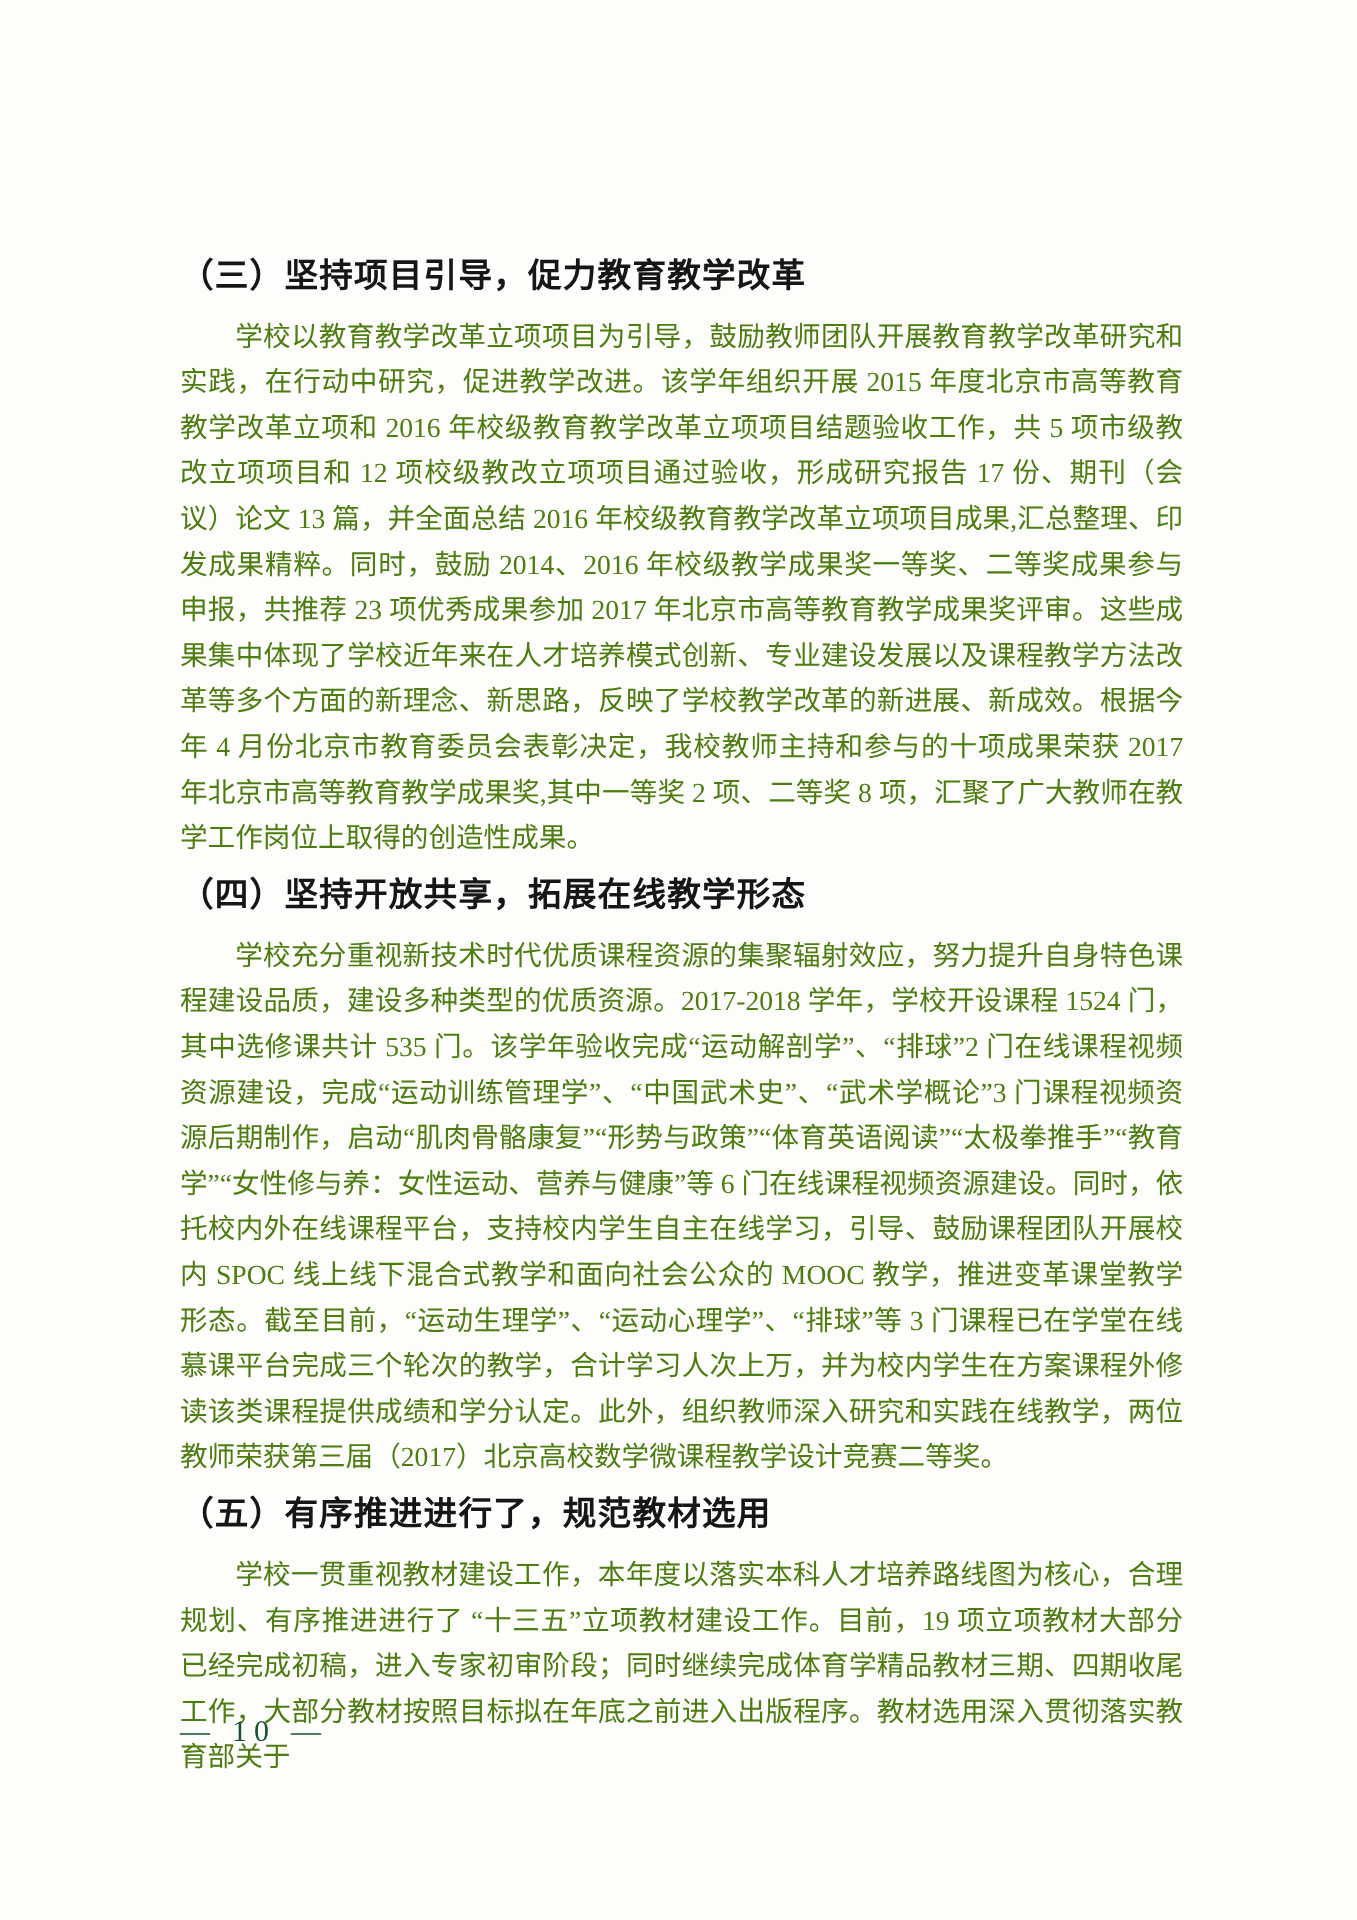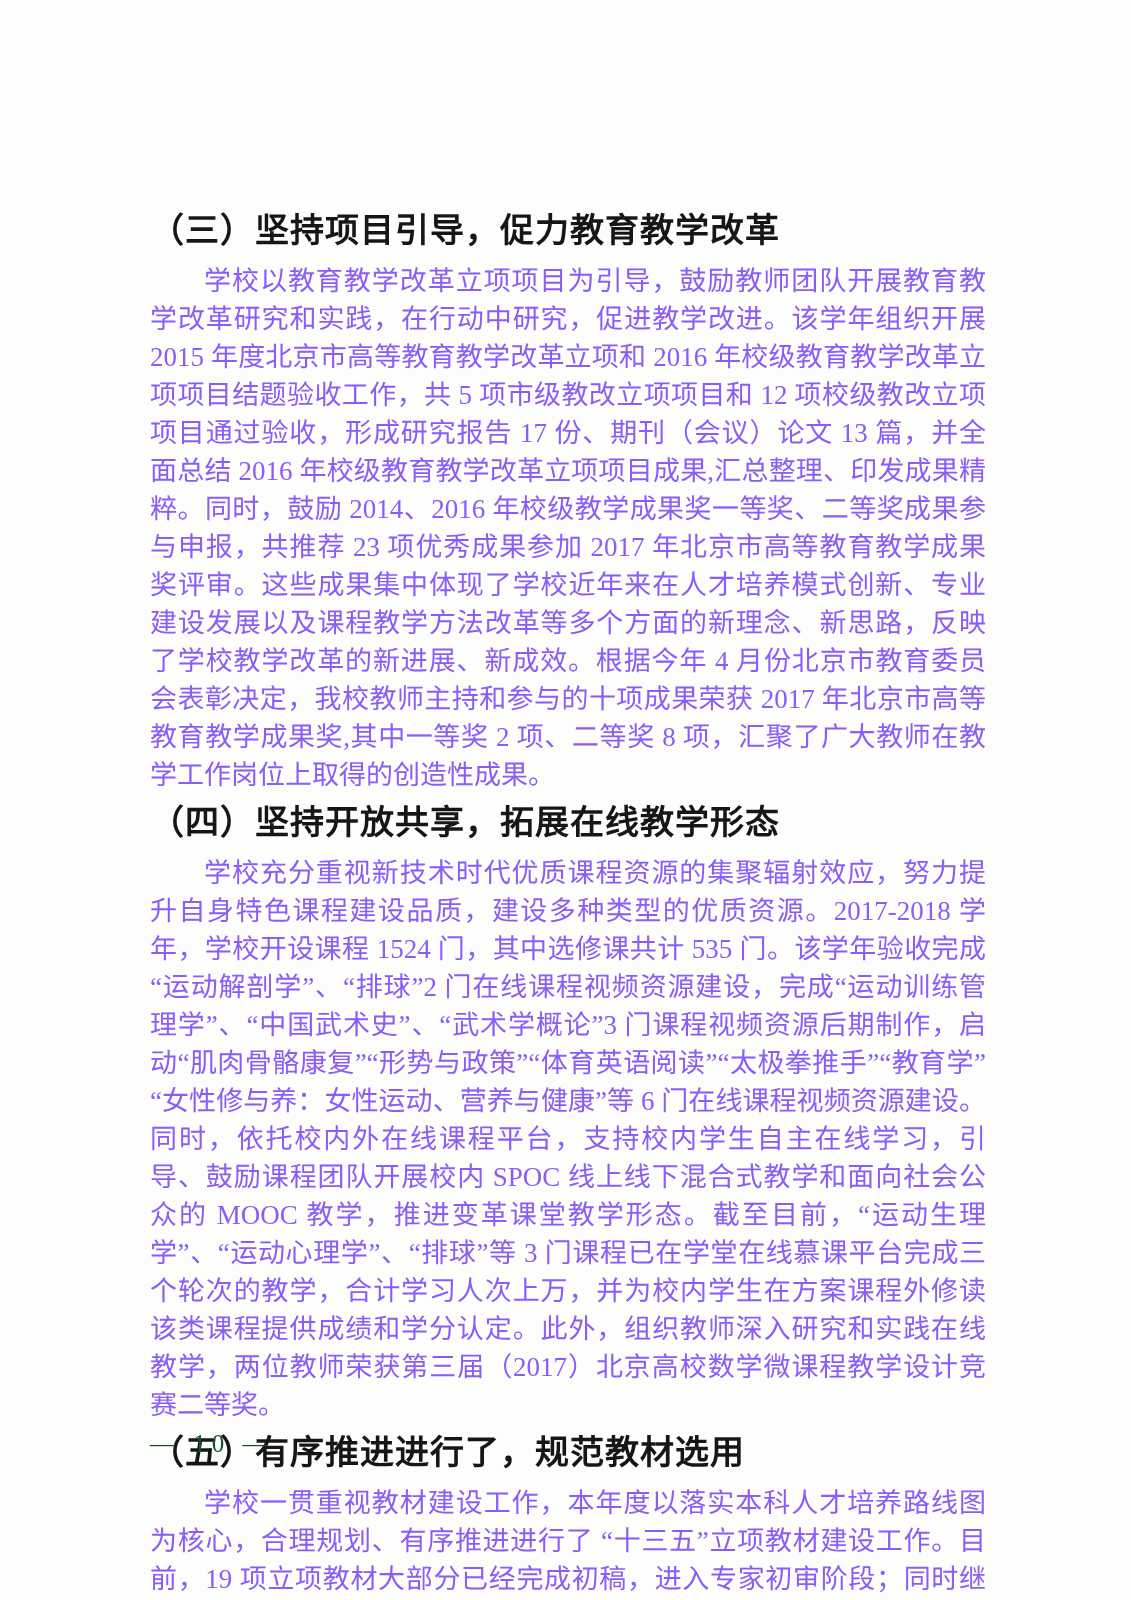--- a/index.html
+++ b/index.html
@@ -19,34 +19,34 @@
   }
   .content {
     position: absolute;
     left: 150px;
     top: 202px;
     width: 836px;
   }
   .section-heading {
     font-family: "Liberation Sans", "DejaVu Sans", sans-serif;
     font-weight: 700;
-    font-size: 34px;
+    font-size: 28px;
     line-height: 44px;
     letter-spacing: 1px;
     margin: 6px 0 10px 0;
     color: #161616;
   }
   .body-para {
     font-family: "Liberation Serif", "DejaVu Serif", serif;
-    font-size: 27px;
+    font-size: 23px;
     line-height: 38px;
     text-align: justify;
     text-indent: 2em;
     margin: 0 0 6px 0;
-    color: #8b5cf6;
+    color: #4d7c0f;
   }
   .page-footer {
     position: absolute;
     left: 150px;
     top: 1430px;
     font-family: "Liberation Serif", "DejaVu Serif", serif;
     font-size: 25px;
     color: #14532d;
     letter-spacing: 6px;
   }

